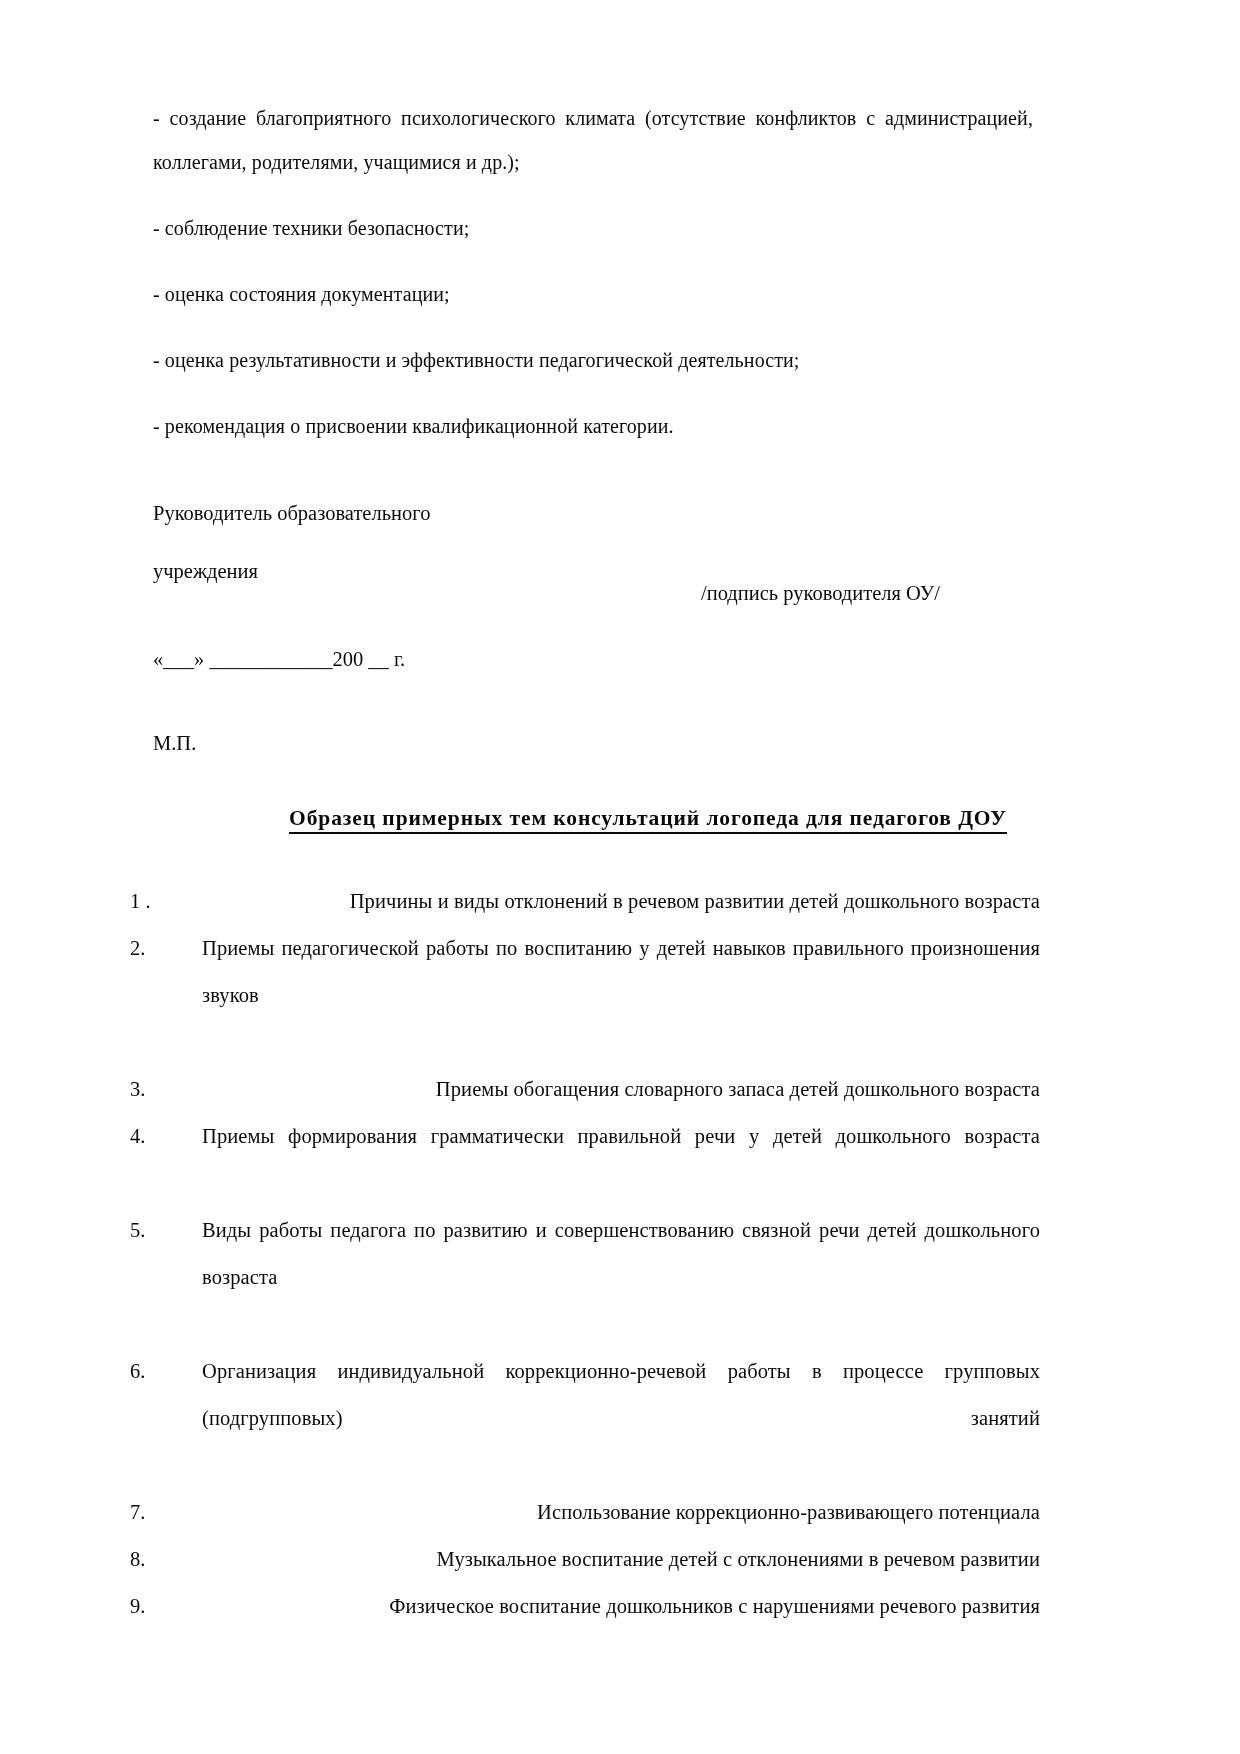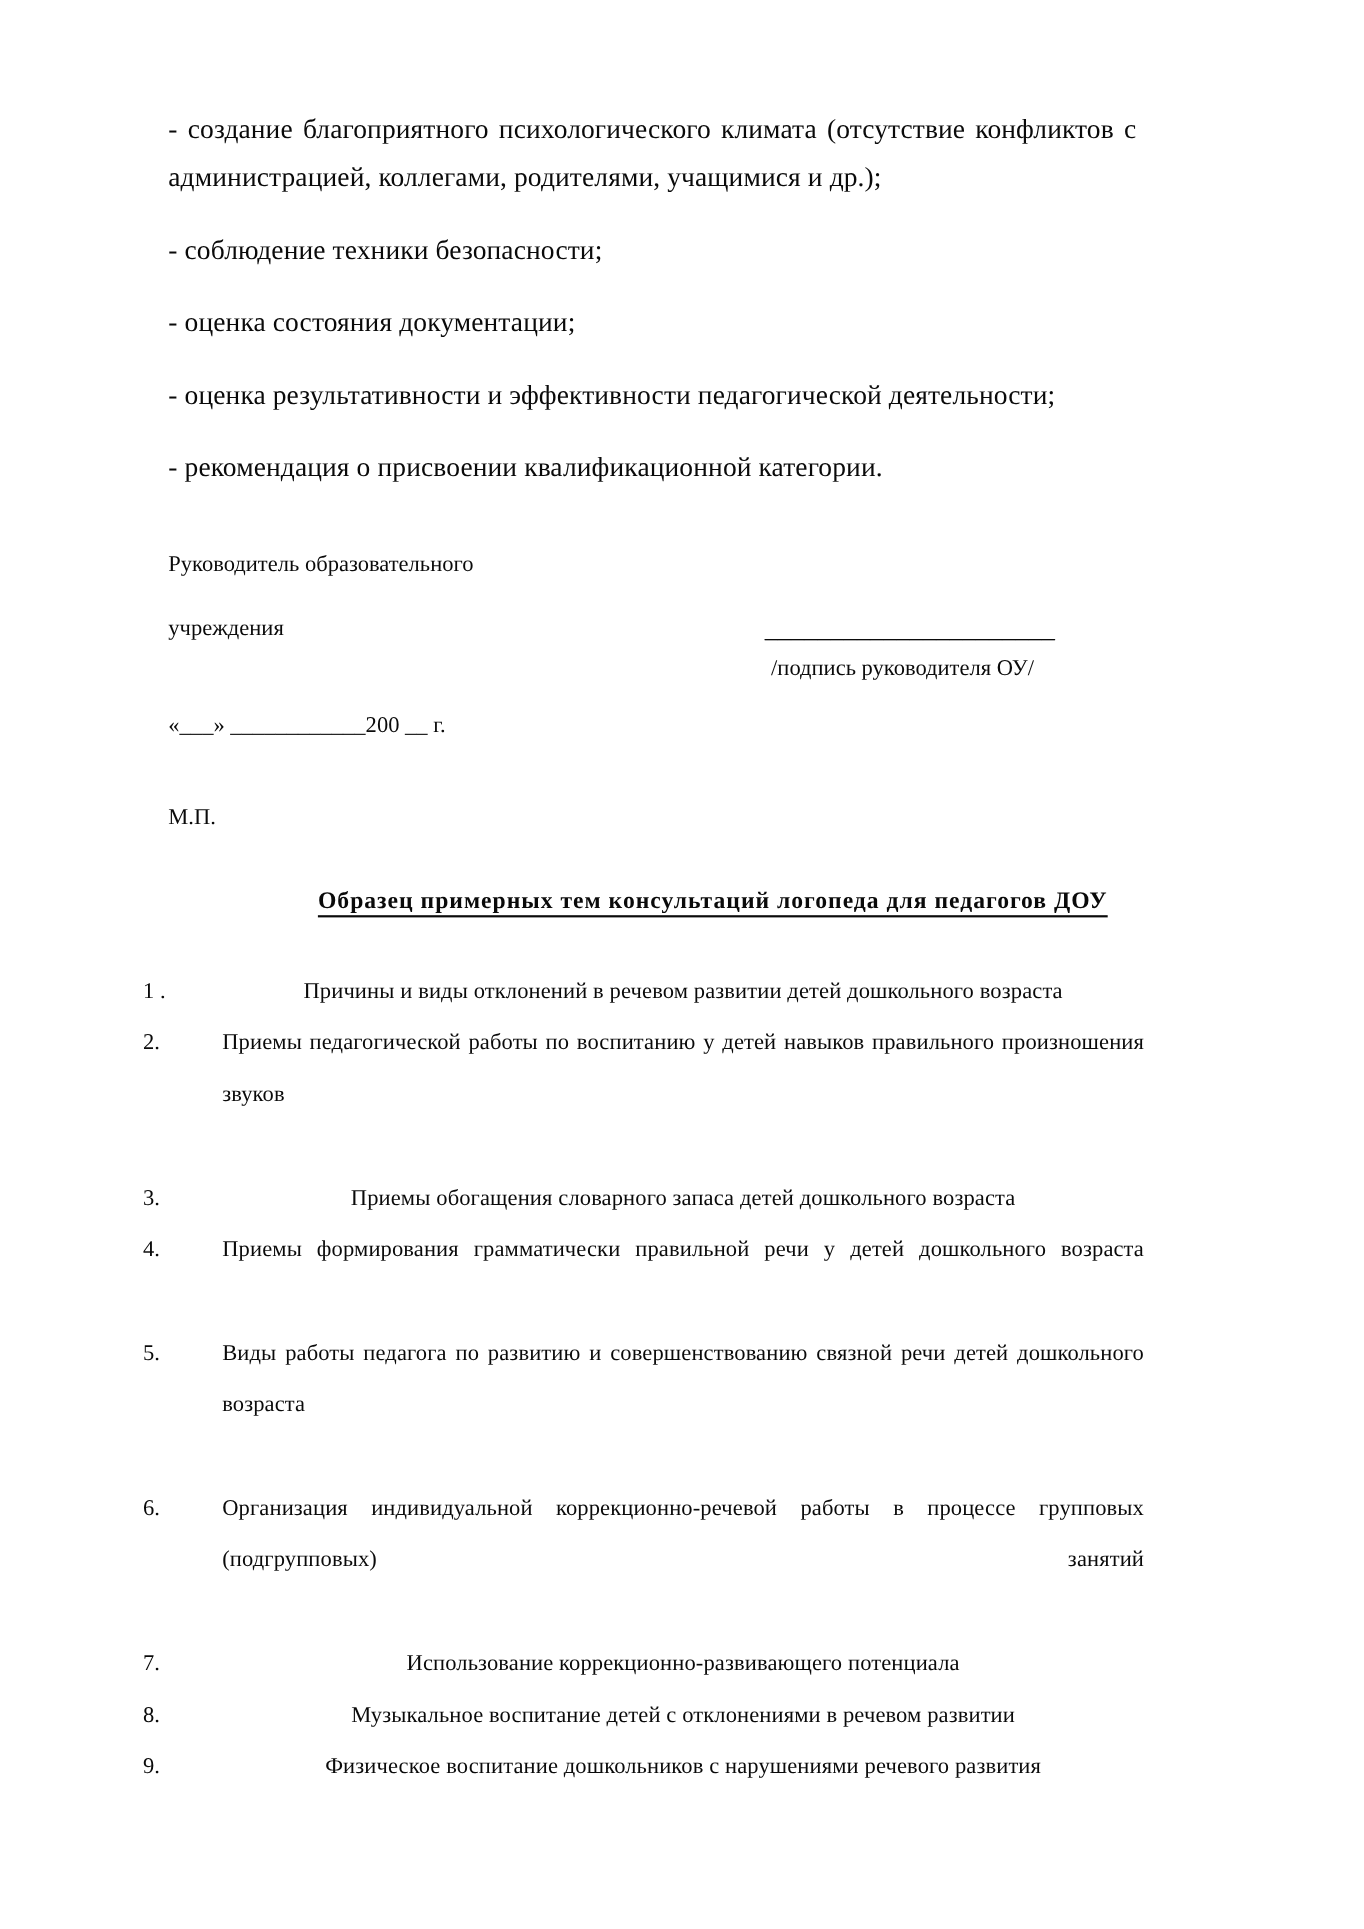--- a/index.html
+++ b/index.html
@@ -24,21 +24,21 @@
   }
 
   
   .bullets {
     position: absolute;
     left: 153px;
     top: 96px;
     width: 880px;
   }
   .bullet-line {
-    font-size: 25px;
+    font-size: 20px;
     line-height: 44px;
     text-align: justify;
     text-justify: inter-word;
     margin: 0 0 22px 0;
     letter-spacing: 0.1px;
   }
   .bullet-line.two-line {
     margin-bottom: 22px;
   }
 
@@ -69,21 +69,21 @@
     font-size: 24px;
     line-height: 20px;
     letter-spacing: 0px;
     white-space: nowrap;
     overflow: hidden;
     text-decoration: underline;
   }
   .sig-caption {
     position: absolute;
     left: 548px;
-    top: 96px;
+    top: 81px;
     font-size: 20.5px;
     line-height: 28px;
     white-space: nowrap;
   }
 
   
   .date-line {
     position: absolute;
     left: 153px;
     top: 644px;
@@ -138,21 +138,21 @@
   }
   .topic-text {
     flex: 1 1 auto;
     font-size: 20.5px;
     line-height: 47px;
     text-align: justify;
     text-justify: inter-word;
     letter-spacing: 0.1px;
   }
   .topic-text.nojust {
-    text-align: center;
+    text-align: right;
   }
   
   .topic-text::after {
     content: "";
     display: inline-block;
     width: 100%;
   }
   .topic-text.nojust::after { display: none; }
 </style>
 </head>

